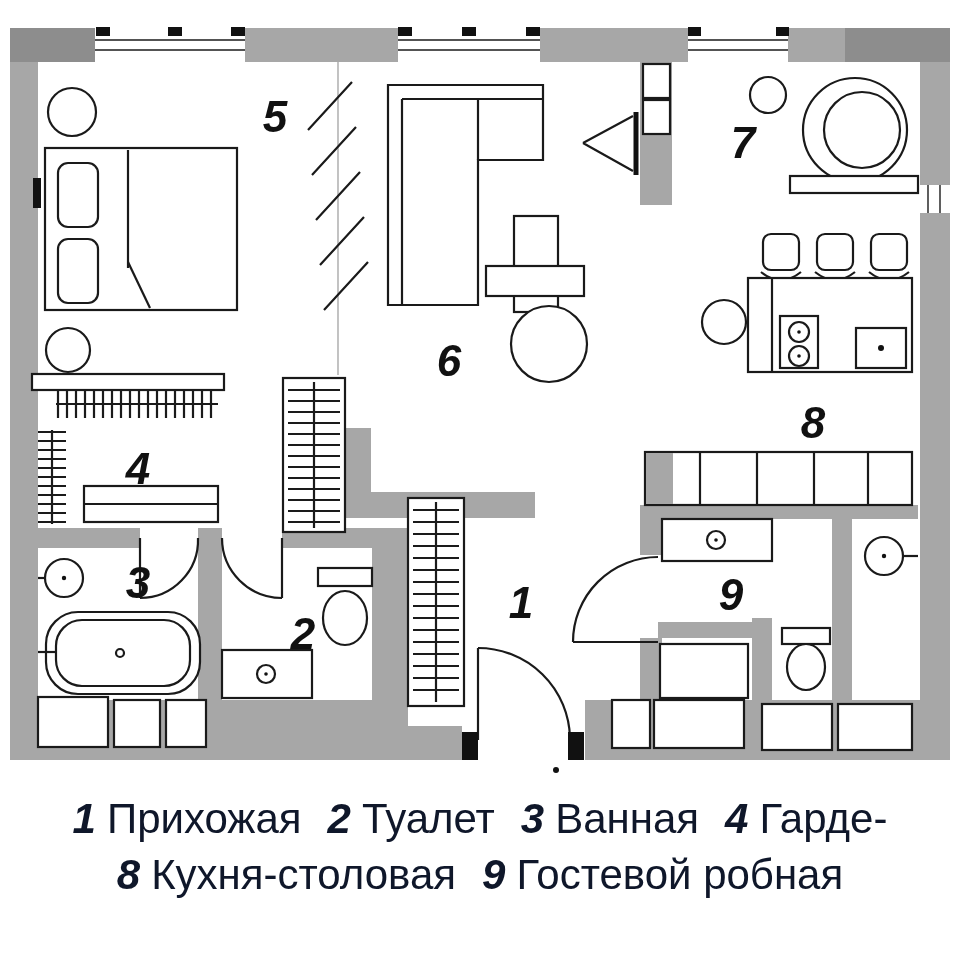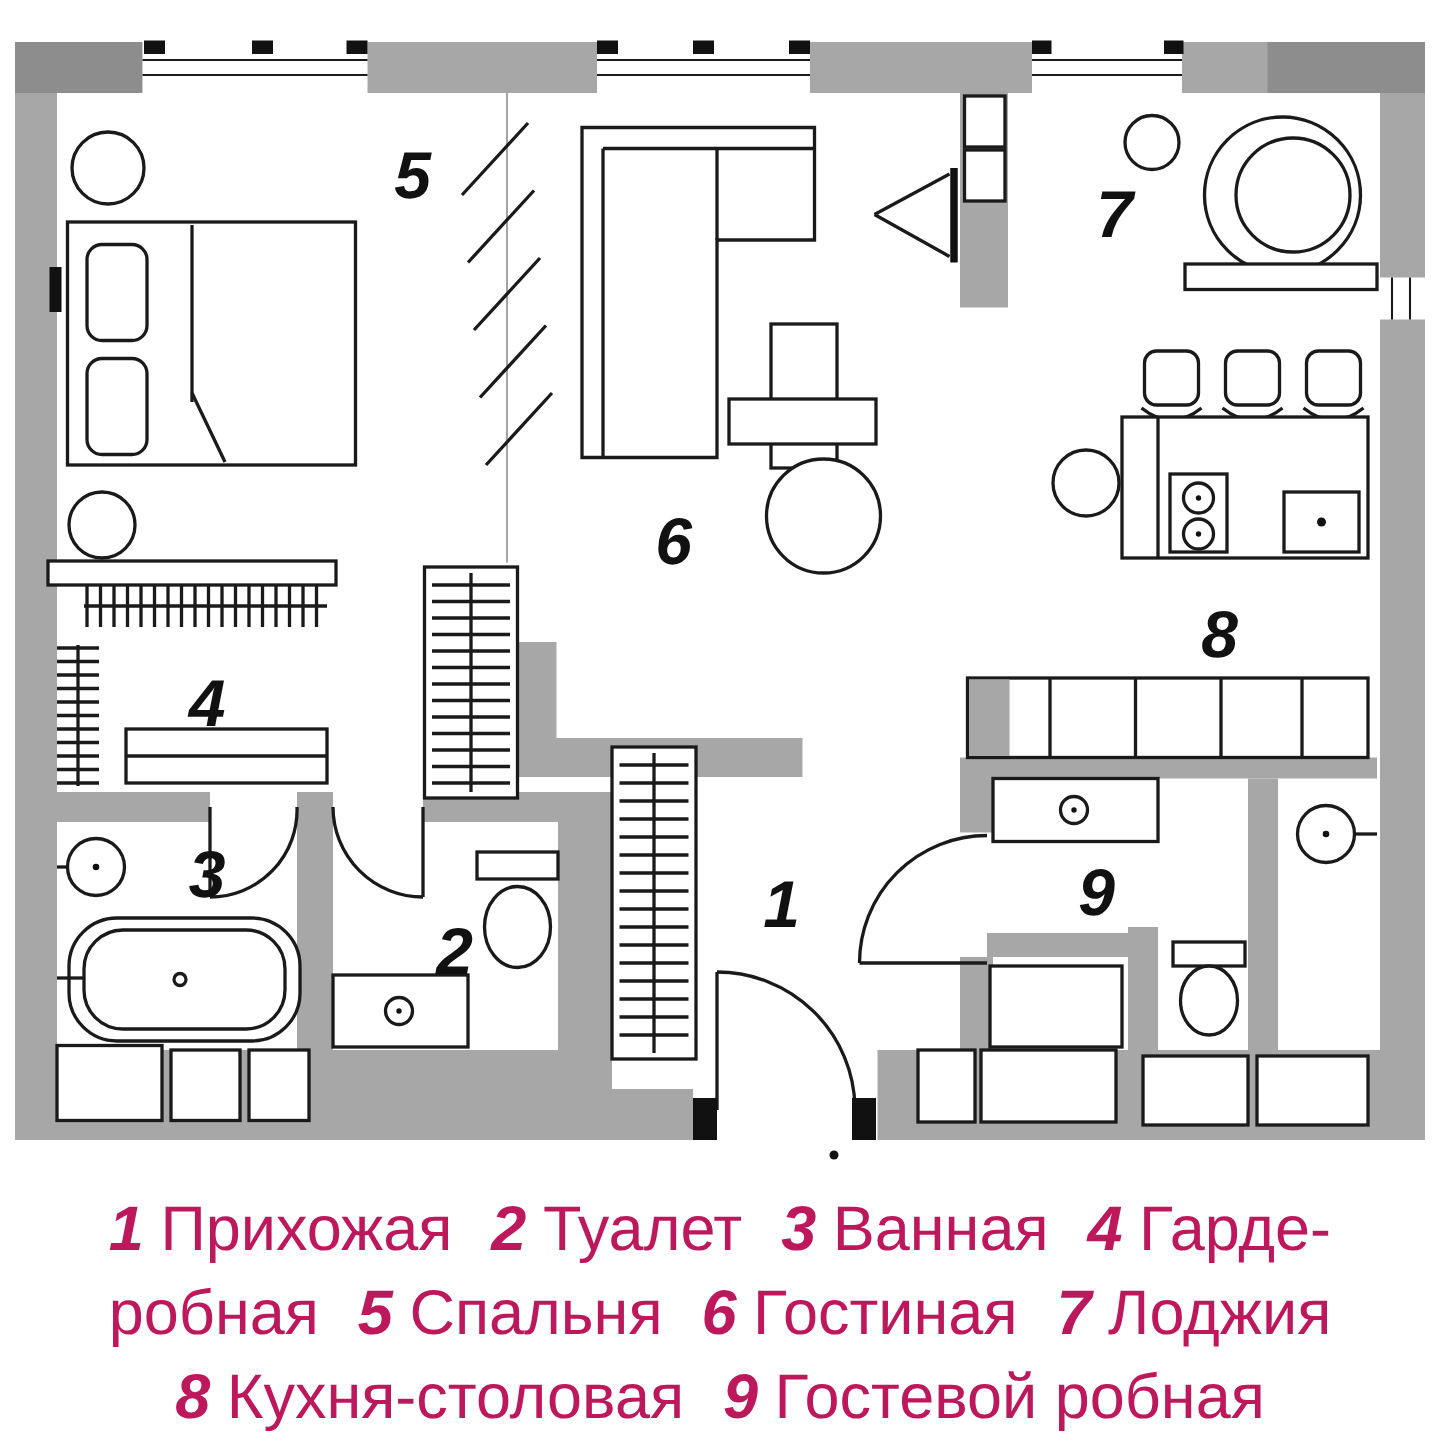--- a/index.html
+++ b/index.html
@@ -13,21 +13,21 @@
   .w  {fill:#a7a7a7;}          
   .wd {fill:#8d8d8d;}          
   .f  {fill:#ffffff;stroke:#1a1a1a;stroke-width:2.2;}
   .s  {fill:none;stroke:#1a1a1a;stroke-width:2.2;}
   .thin{fill:none;stroke:#1a1a1a;stroke-width:1.4;}
   .faint{fill:none;stroke:#9a9a9a;stroke-width:1.2;}
   .blk{fill:#111111;}
   .lbl{font-family:"Liberation Sans",sans-serif;font-style:italic;font-weight:700;
        font-size:44px;fill:#111;text-anchor:middle;}
   .legend{
-    padding-top:16px;text-align:center;color:#be185d;
+    padding-top:16px;text-align:center;color:#0f172a;
     font-size:42px;line-height:56px;white-space:nowrap;
   }
   .legend-num{font-weight:700;font-style:italic;margin-right:11px;}
   .legend-line span.legend-num:not(:first-child){margin-left:26px;}
 </style>
 </head>
 <body>
 
 <div class="plan-wrap">
 <svg width="960" height="775" viewBox="0 0 960 775">
@@ -230,15 +230,14 @@
     <text class="lbl" x="449" y="376">6</text>
     <text class="lbl" x="743" y="158">7</text>
     <text class="lbl" x="813" y="438">8</text>
     <text class="lbl" x="731" y="610">9</text>
   </g>
 </svg>
 </div>
 
 <div class="legend">
     <div class="legend-line"><span class="legend-num">1</span><span class="legend-text">Прихожая</span><span class="legend-num">2</span><span class="legend-text">Туалет</span><span class="legend-num">3</span><span class="legend-text">Ванная</span><span class="legend-num">4</span><span class="legend-text">Гарде-</span></div>
-    <div class="legend-line"><span class="legend-text">робная</span><span class="legend-num">5</span><span class="legend-text">Спальня</span><span class="legend-num">6</span><span class="legend-text">Гостиная</span><span class="legend-num">7</span><span class="legend-text">Лоджия</span></div>
     <div class="legend-line"><span class="legend-num">8</span><span class="legend-text">Кухня-столовая</span><span class="legend-num">9</span><span class="legend-text">Гостевой робная</span></div>
   </div>
 
 </body></html>

